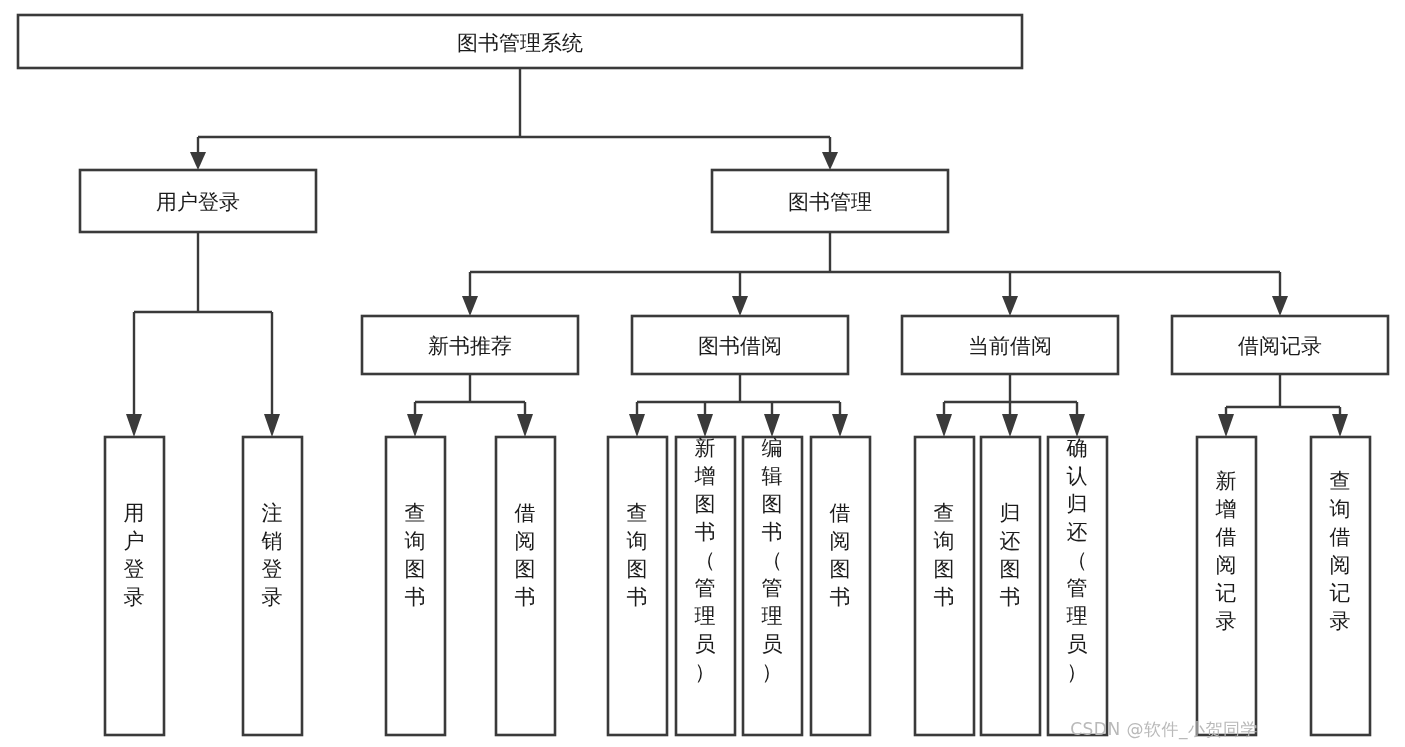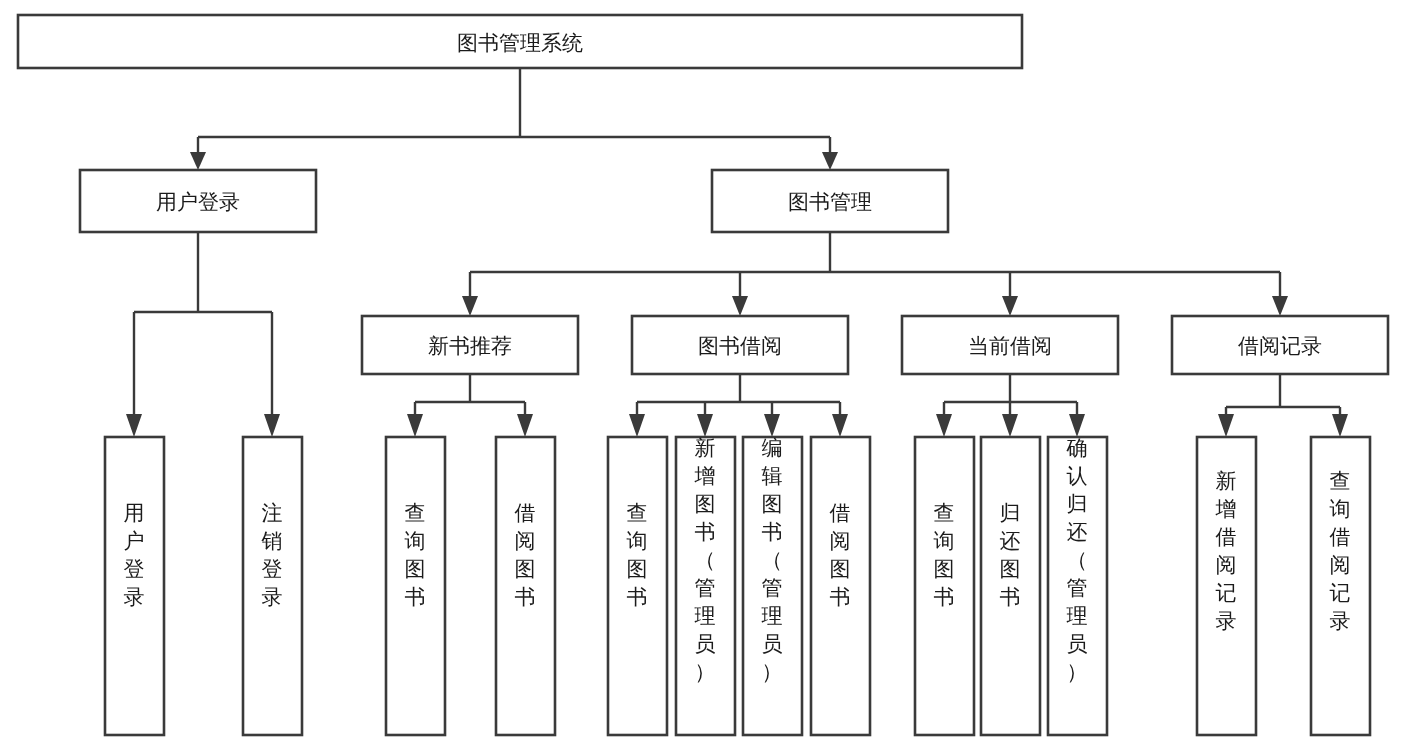--- a/index.html
+++ b/index.html
@@ -221,13 +221,14 @@
       <rect class="node-box" x="1197" y="437" width="59" height="298"></rect>
       <text class="node-label-v" x="1226" y="488"><tspan x="1226" y="488">新</tspan><tspan x="1226" y="516">增</tspan><tspan x="1226" y="544">借</tspan><tspan x="1226" y="572">阅</tspan><tspan x="1226" y="600">记</tspan><tspan x="1226" y="628">录</tspan></text>
     </g>
     <g>
       <rect class="node-box" x="1311" y="437" width="59" height="298"></rect>
       <text class="node-label-v" x="1340" y="488"><tspan x="1340" y="488">查</tspan><tspan x="1340" y="516">询</tspan><tspan x="1340" y="544">借</tspan><tspan x="1340" y="572">阅</tspan><tspan x="1340" y="600">记</tspan><tspan x="1340" y="628">录</tspan></text>
     </g>
 
   </svg>
 
+  <div class="watermark">CSDN @软件_小贺同学</div>
 </div>
 
 </body></html>

